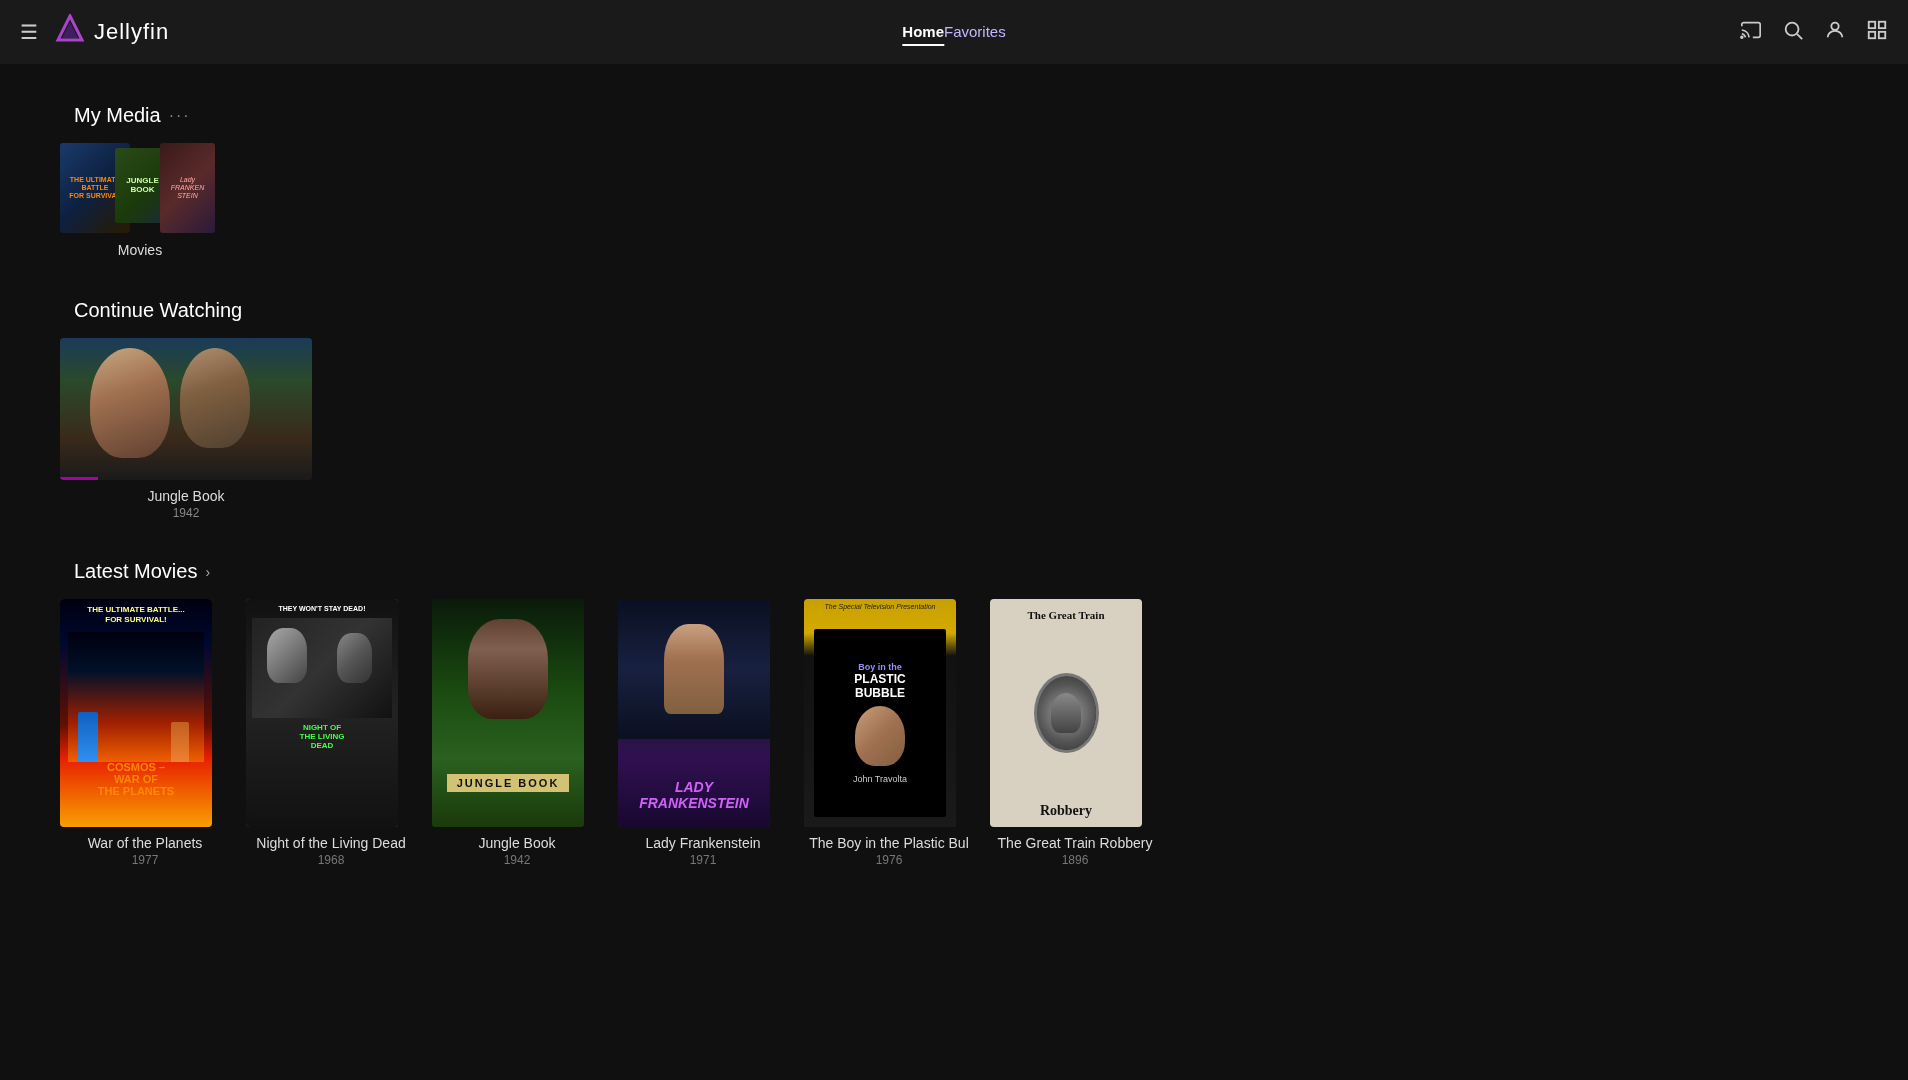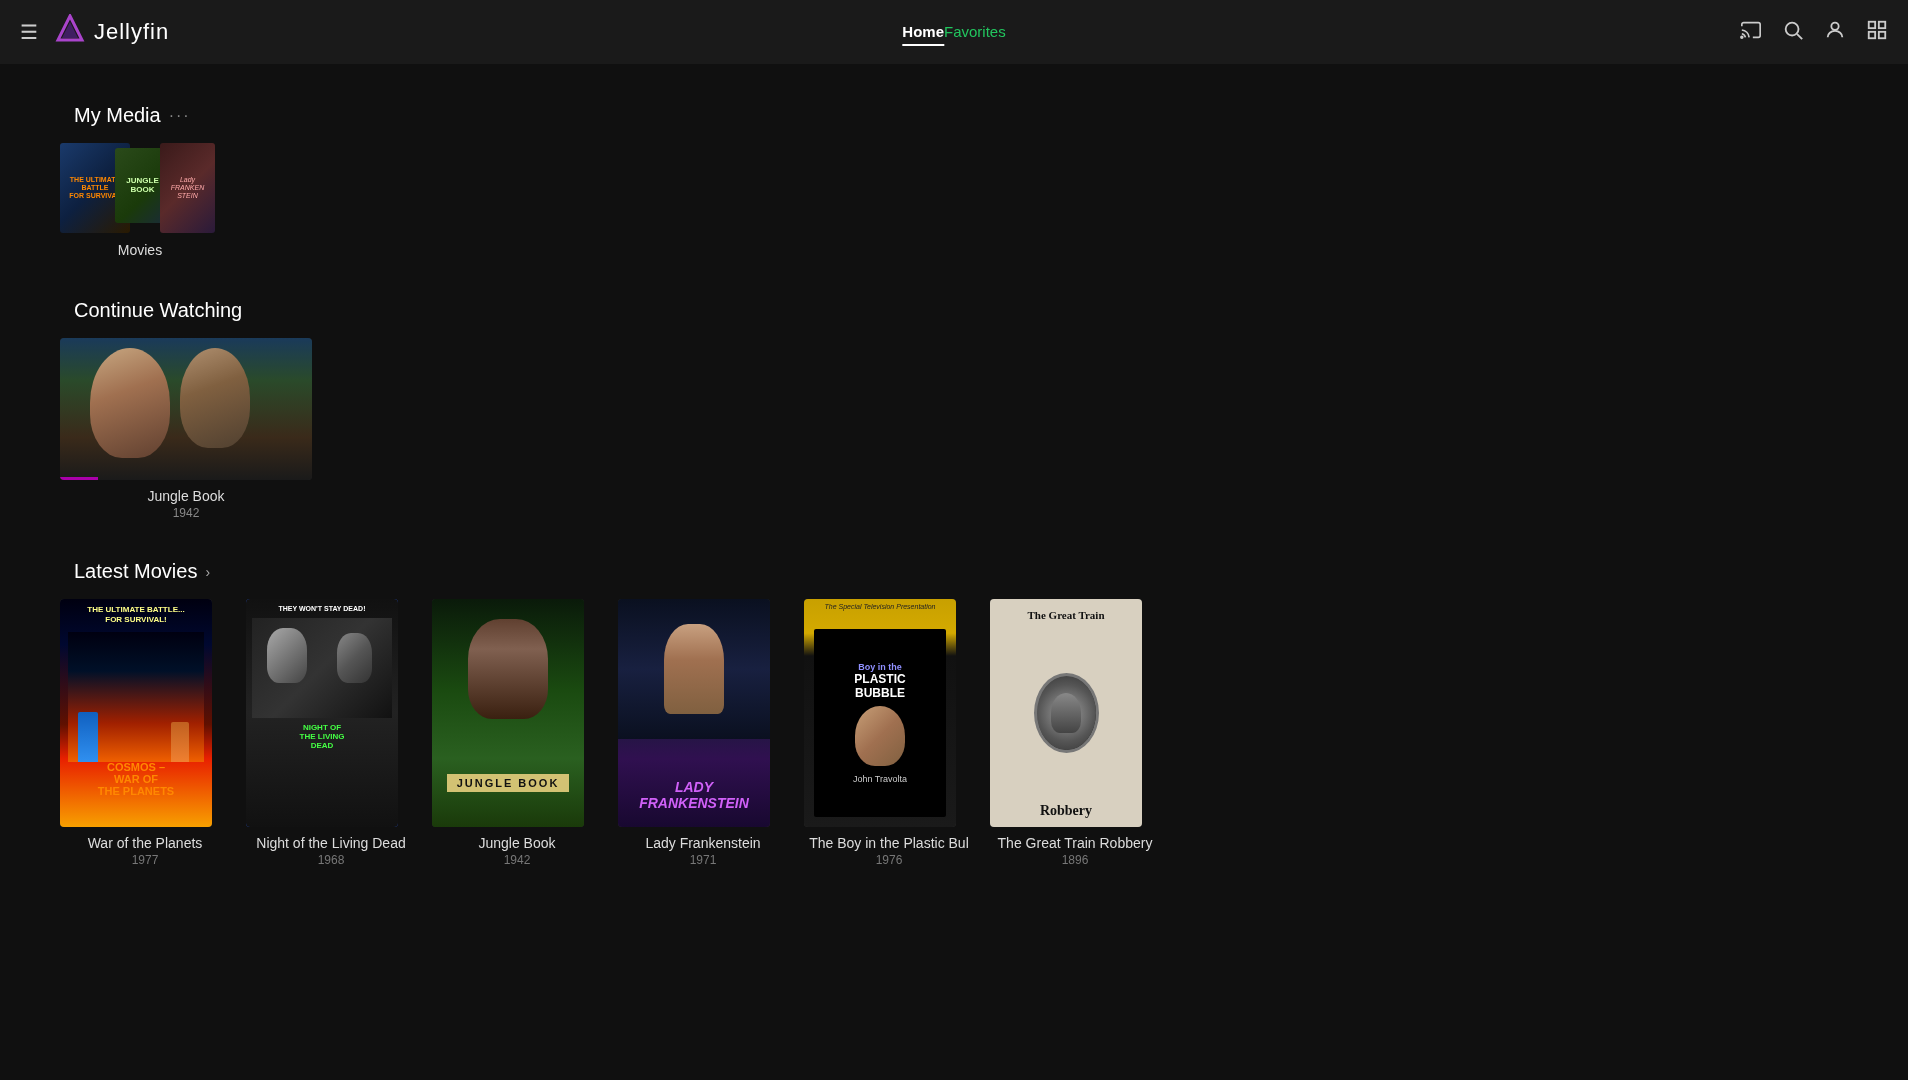--- a/index.html
+++ b/index.html
@@ -59,21 +59,21 @@
       cursor: pointer;
       padding: 4px 0;
       border-bottom: 2px solid transparent;
     }
     .nav-item.active {
       color: #fff;
       font-weight: 600;
       border-bottom-color: #fff;
     }
     .nav-item.inactive {
-      color: #22c55e;
+      color: #c4b5fd;
     }
     .header-right {
       margin-left: auto;
       display: flex;
       align-items: center;
       gap: 20px;
     }
     .header-icon {
       font-size: 20px;
       color: #ccc;

